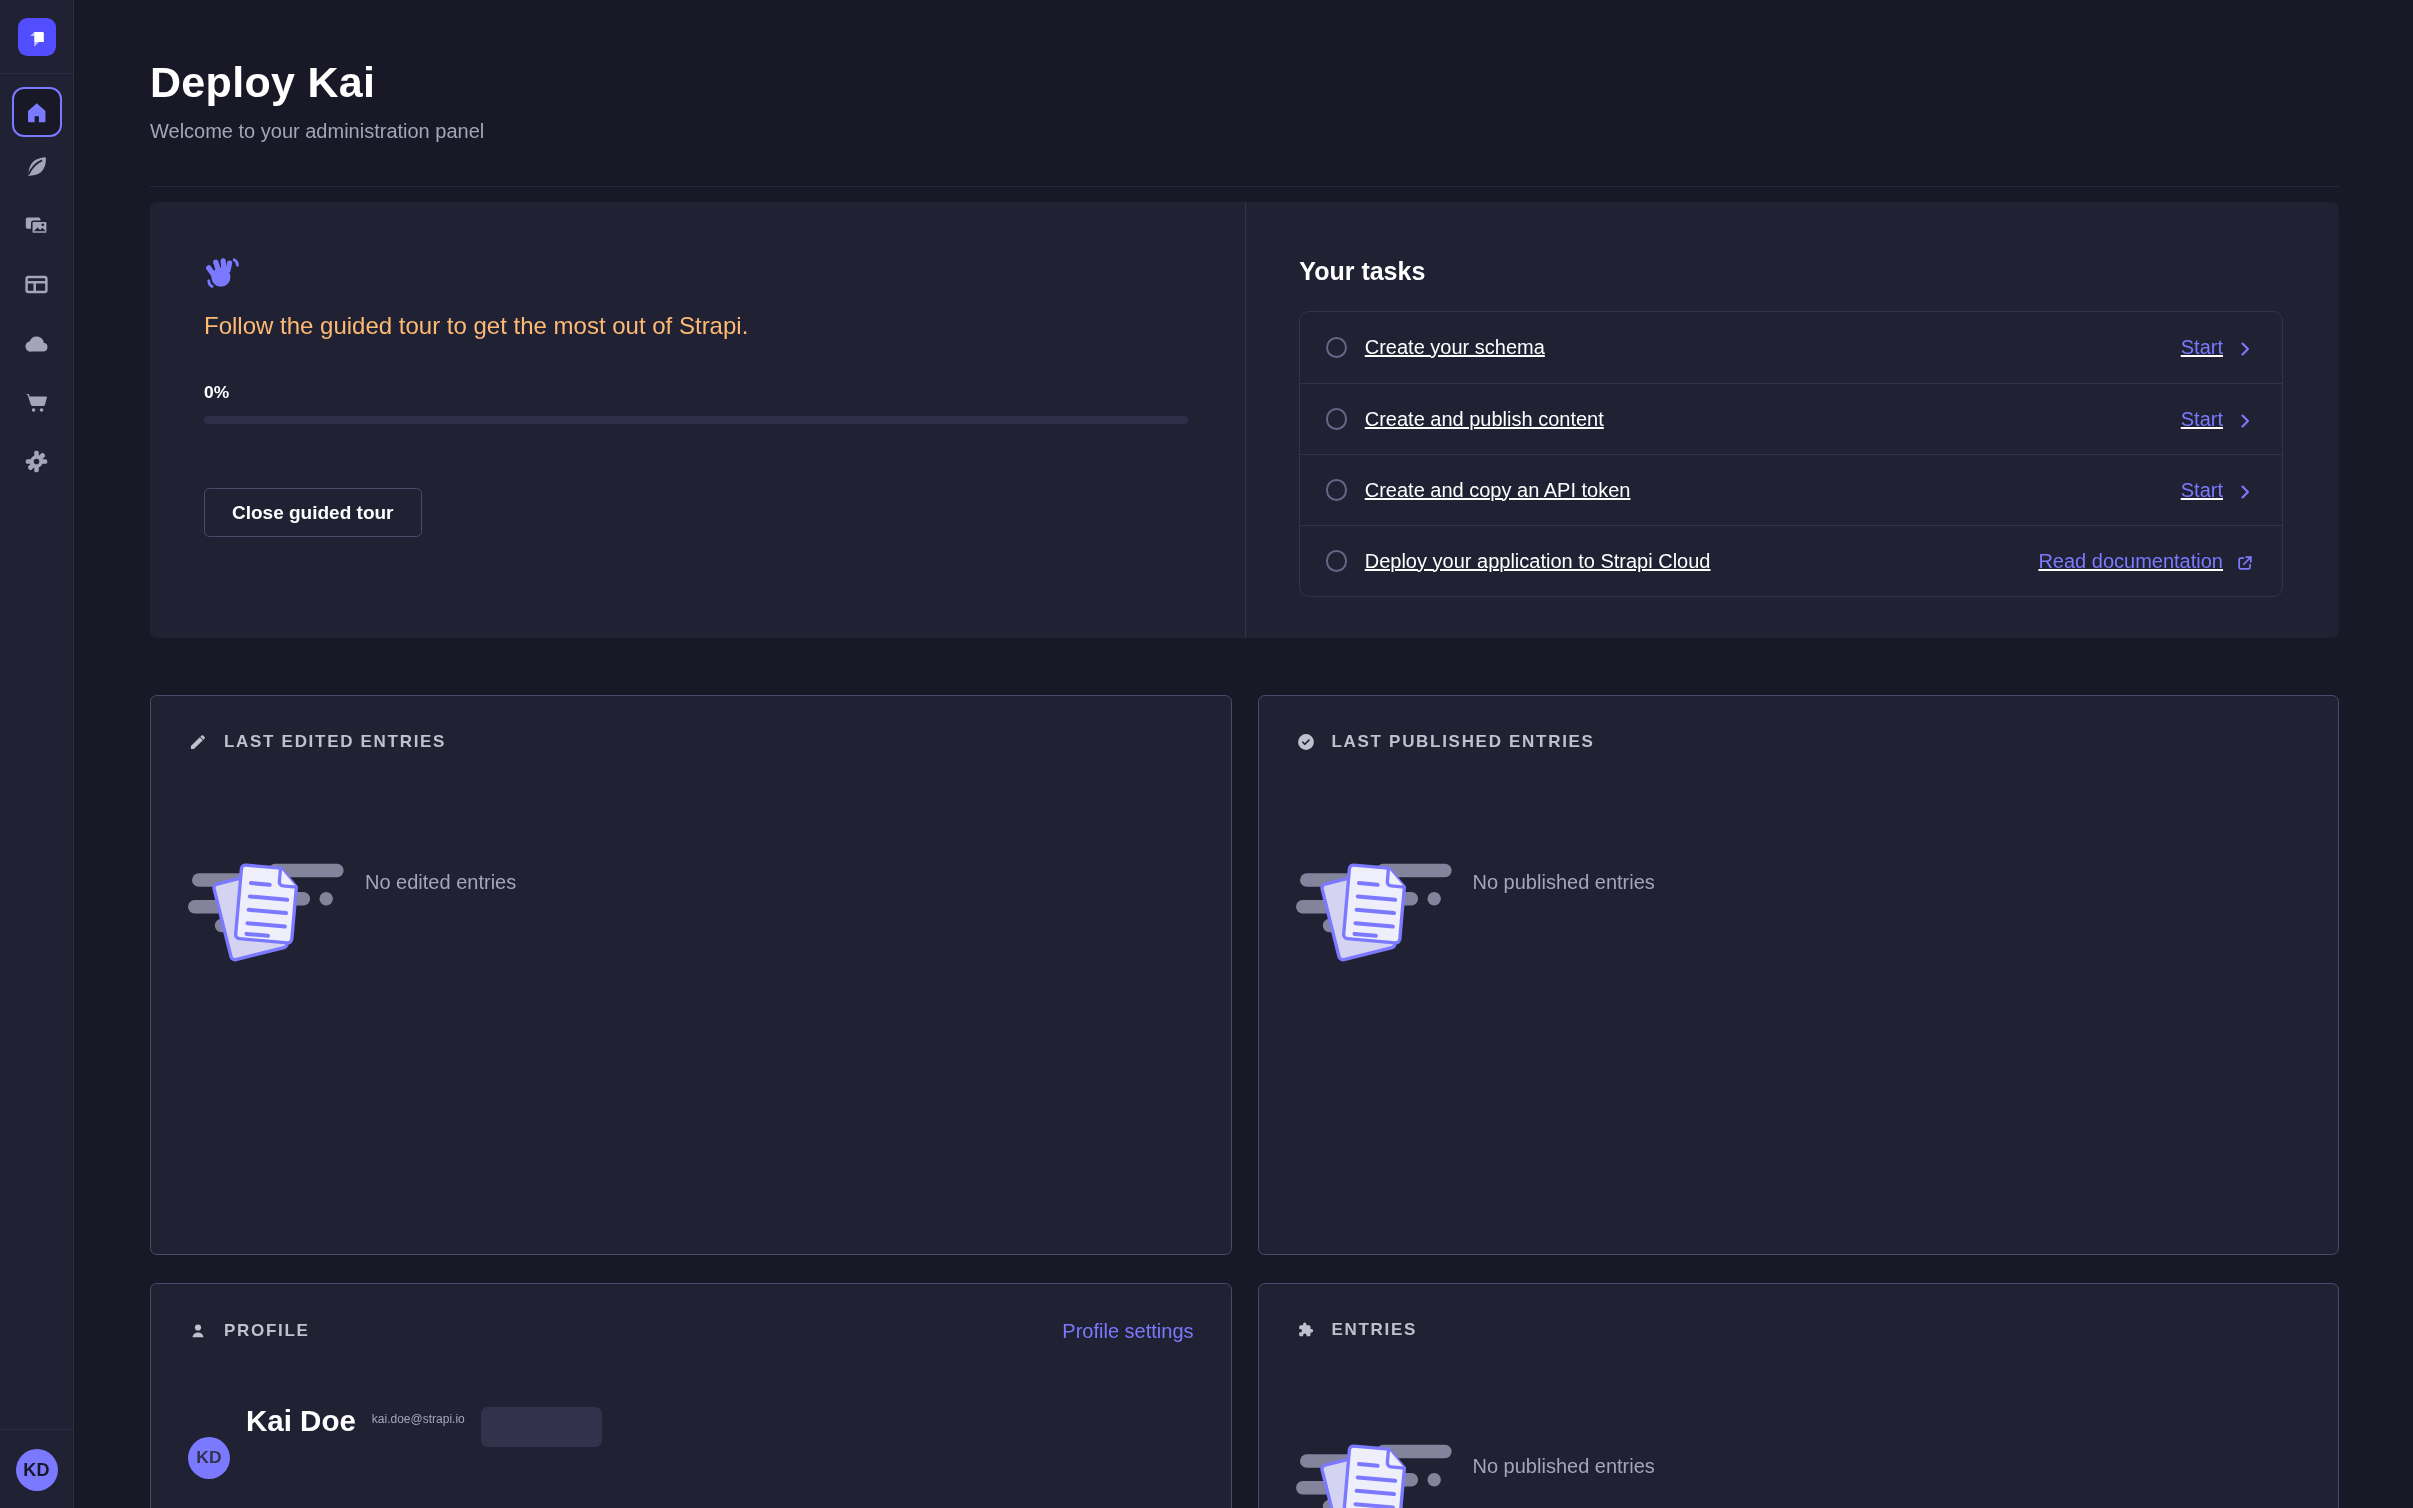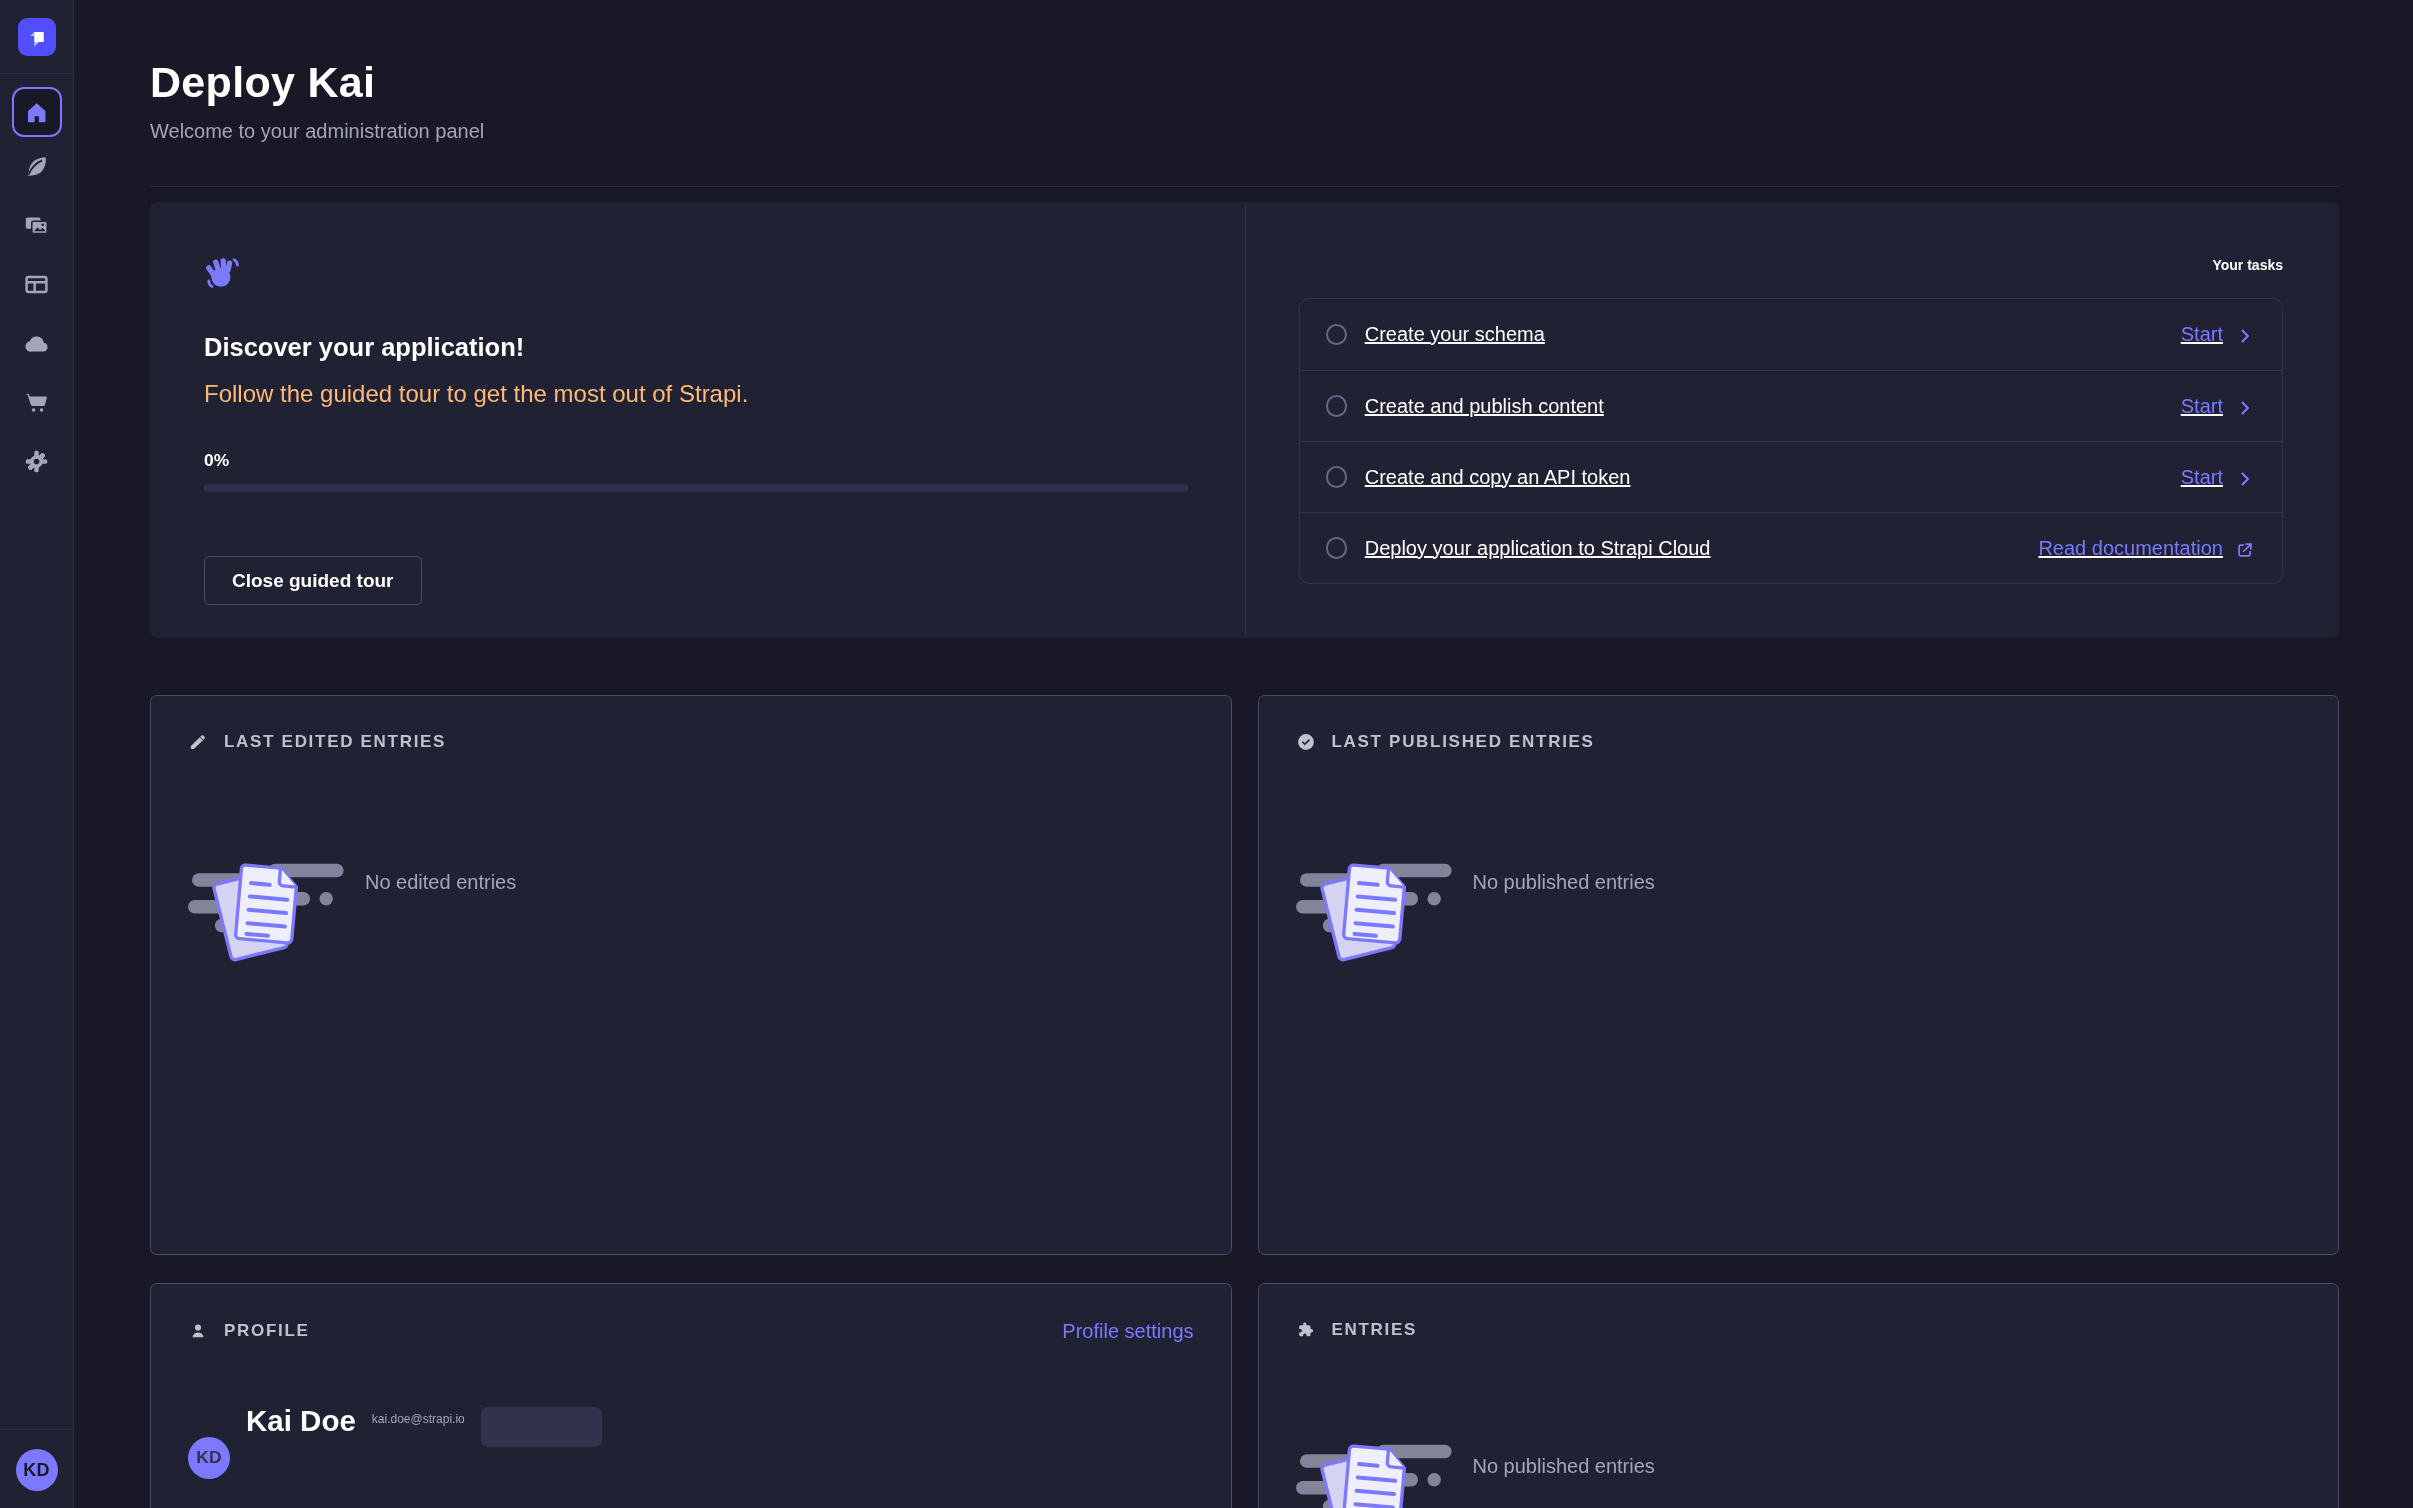--- a/index.html
+++ b/index.html
@@ -70,21 +70,21 @@
   }
   .progress-fill { height: 100%; background: #7b79ff; border-radius: 4px; }
   .close-btn {
     margin-top: 64px; height: 49px; padding: 0 27px;
     background: transparent; border: 0.7px solid #4a4a6a; border-radius: 5.4px;
     color: #ffffff; font-size: 19px; font-weight: 700;
     font-family: "Liberation Sans", sans-serif; cursor: pointer;
   }
   .tour-vdivider { width: 0.7px; background: #32324d; }
   .tour-right { flex: 1; padding: 55px 56px 0 54px; }
-  .tasks-heading { font-size: 14px; font-weight: 700; text-align: right; }
+  .tasks-heading { font-size: 25px; font-weight: 700; }
   .tasks-box { margin-top: 25px; border: 0.7px solid #32324d; border-radius: 10px; text-decoration: underline; }
   .task-row {
     height: 71px; display: flex; align-items: center;
     padding: 0 27px 0 25.5px; cursor: pointer;
   }
   .task-row + .task-row { border-top: 0.7px solid #32324d; }
   .task-circle {
     width: 21.5px; height: 21.5px; min-width: 21.5px;
     border: 2px solid #666687; border-radius: 50%;
   }
@@ -223,21 +223,20 @@
           <g fill="#7b79ff">
             <circle cx="16" cy="22" r="9"></circle>
             <rect x="4" y="10" width="5" height="13" rx="2.5" transform="rotate(-35 6.5 16)"></rect>
             <rect x="10" y="5" width="5" height="14" rx="2.5" transform="rotate(-18 12.5 12)"></rect>
             <rect x="16" y="4" width="5" height="14" rx="2.5" transform="rotate(-4 18.5 11)"></rect>
             <rect x="21" y="6" width="5" height="12" rx="2.5" transform="rotate(12 23.5 12)"></rect>
           </g>
           <path d="M28.5 5.5c2 1 3.2 3 3.2 5.2" stroke="#7b79ff" stroke-width="2.6" fill="none" stroke-linecap="round"></path>
           <path d="M4.5 25.5c0 2.2 1.2 4.2 3.2 5.2" stroke="#7b79ff" stroke-width="2.6" fill="none" stroke-linecap="round"></path>
         </svg>
-        <div class="tour-title">Discover your application!</div>
         <div class="tour-desc">Follow the guided tour to get the most out of Strapi.</div>
         <div class="progress-label">0%</div>
         <div class="progress-track">
           <div class="progress-fill" style="width:0%"></div>
         </div>
         <button class="close-btn">Close guided tour</button>
       </div>
 
       <div class="tour-vdivider"></div>
 

